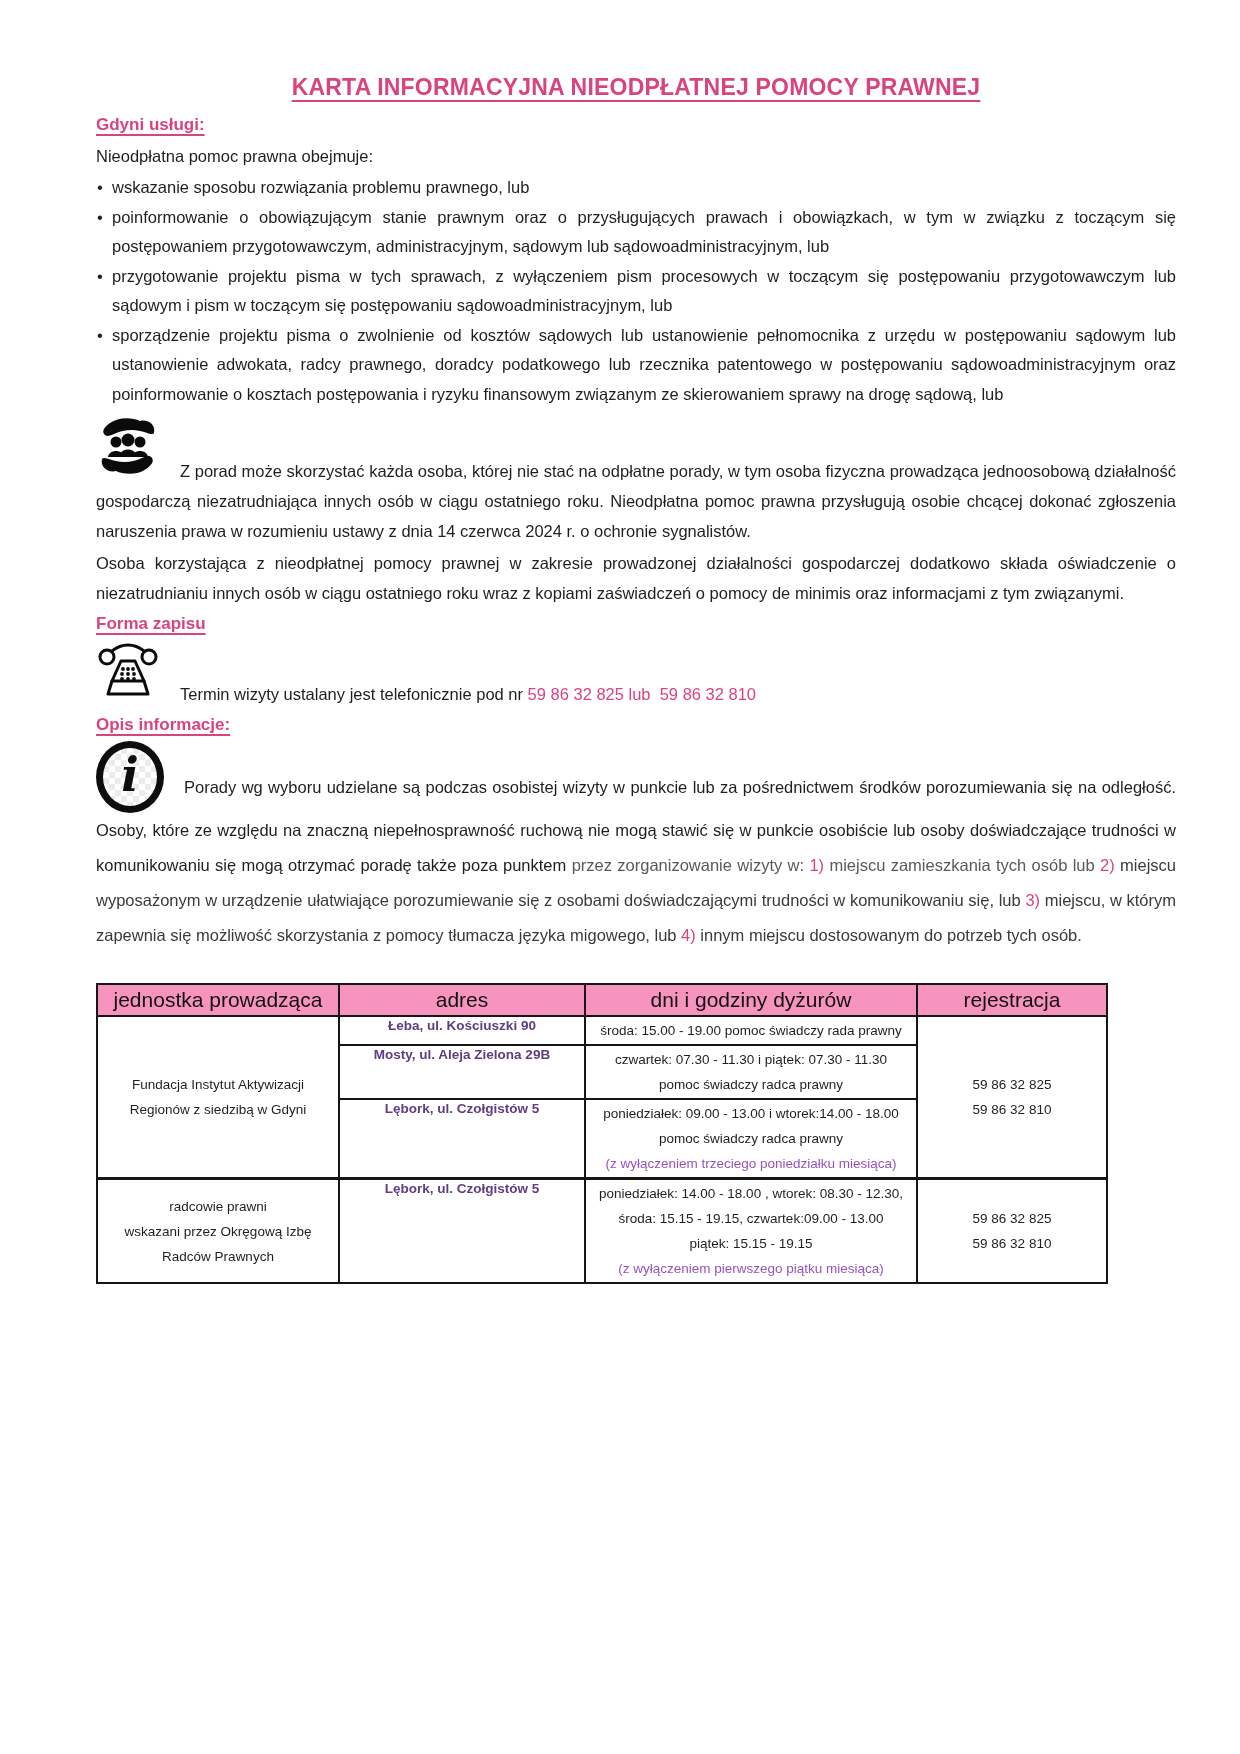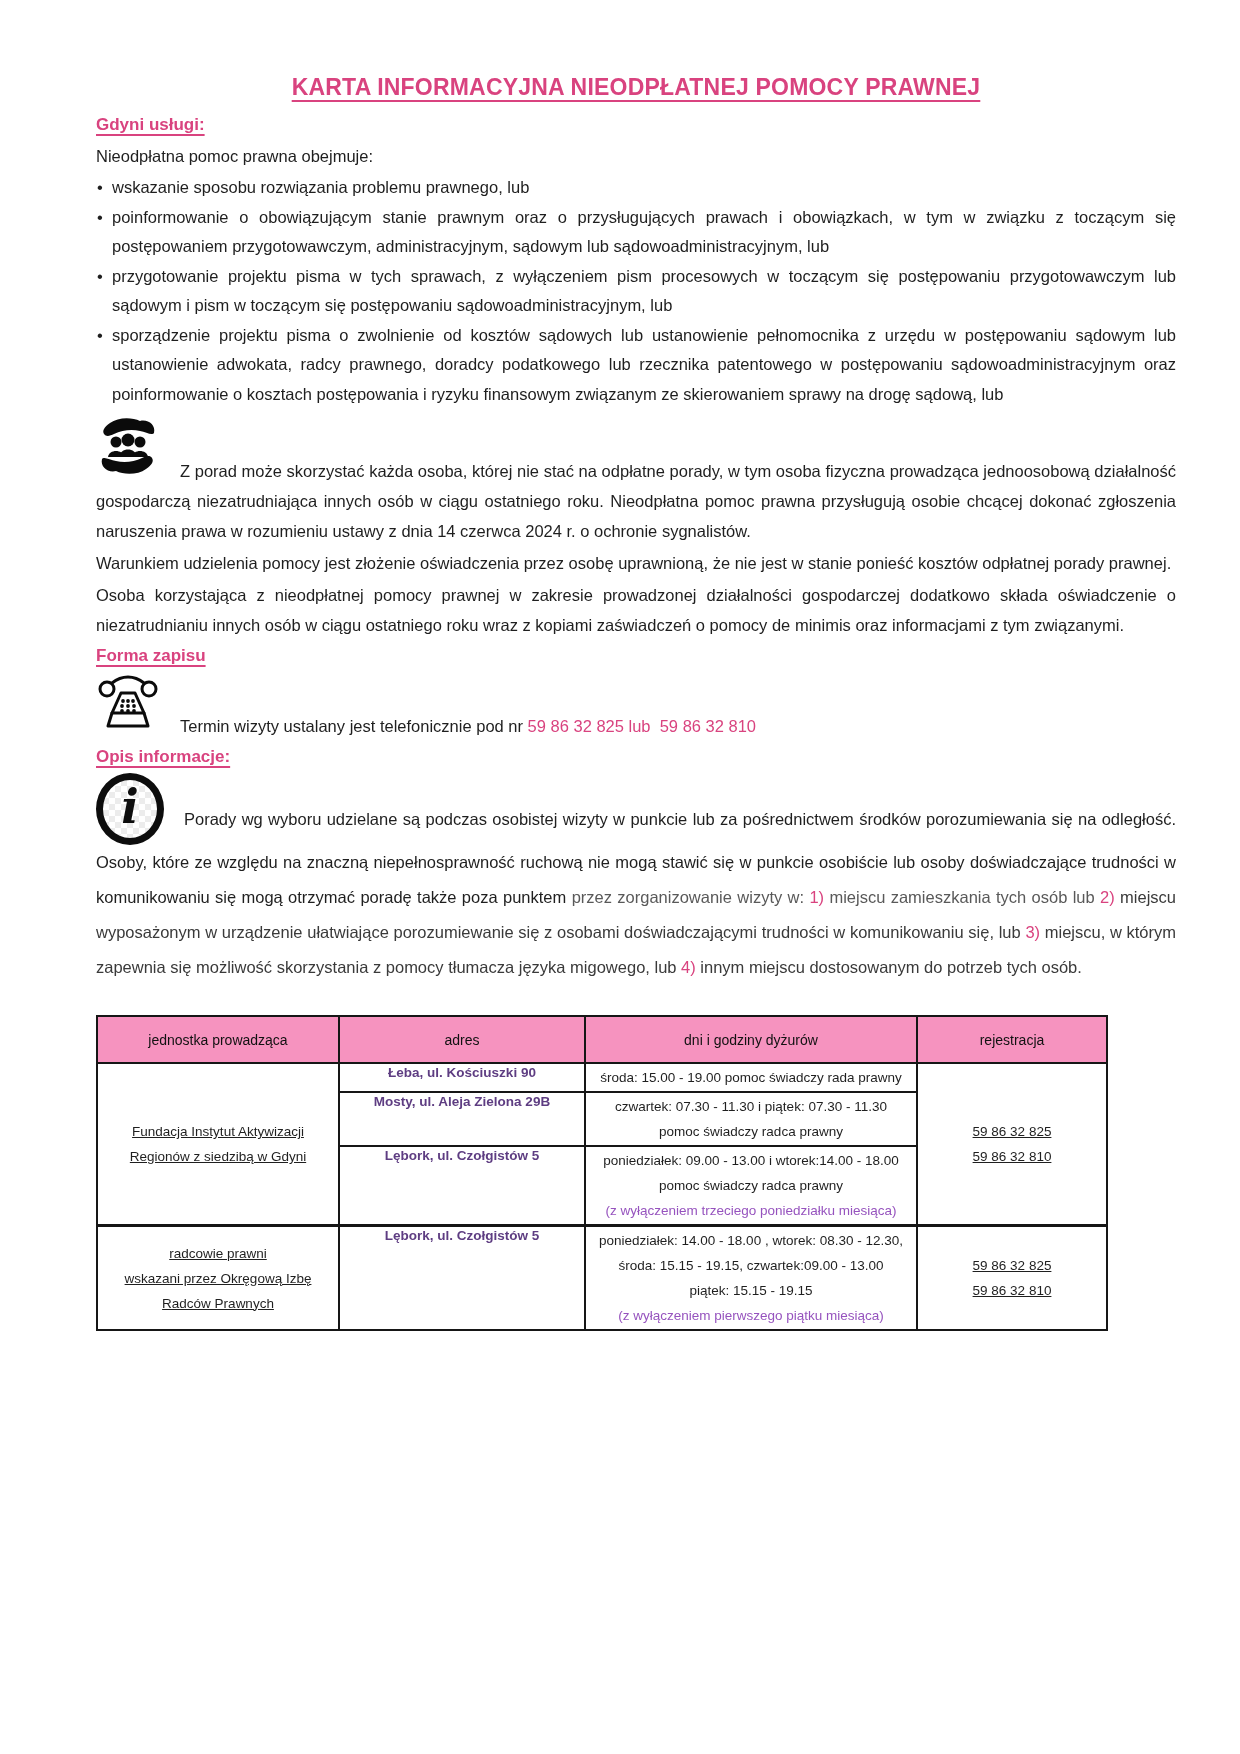--- a/index.html
+++ b/index.html
@@ -49,26 +49,26 @@
   .pink { color:#d9437f; }
   .gray { color:#595959; }
   .dark2 { color:#3a3a3a; }
   .last-para { line-height:35px; }
   .phones { white-space:pre-wrap; }
 
   table.sched { border-collapse:collapse; width:1010px; margin-top:30px; table-layout:fixed; }
   .c1 { width:242px; } .c2 { width:246px; } .c3 { width:332px; } .c4 { width:190px; }
   table.sched th, table.sched td { border:2px solid #161616; text-align:center; padding:1px 6px; }
   table.sched th {
-    background:#f693bf; font-size:14px; font-weight:400; color:#111111; height:47px;
+    background:#f693bf; font-size:21px; font-weight:400; color:#111111; height:32px;
     vertical-align:middle;
   }
   table.sched td { font-size:13.5px; }
   .cl { line-height:25px; white-space:nowrap; overflow:hidden; }
-  td.provider, td.reg { vertical-align:middle;text-decoration:underline; }
+  td.provider, td.reg { vertical-align:middle; }
   td.addr, td.hours { vertical-align:top; }
   td.addr { color:#5e3d82; font-weight:bold; }
   .note { color:#9653be; }
   tr.group2 td { border-top:3px solid #161616; }
 </style>
 </head>
 <body>
 
 <div class="page">
 
@@ -95,21 +95,20 @@
           <circle cx="44" cy="27" r="5.5"></circle>
           <path d="M12 42 C13 34 27 34 28 42 Z"></path>
           <path d="M23 42 C24 32 40 32 41 42 Z"></path>
           <path d="M36 42 C37 34 51 34 52 42 Z"></path>
           <path d="M6 44 C4 52 12 58 20 56 C28 60 42 60 50 54 C56 50 58 46 56 43 C54 40 50 41 46 43 C38 47 28 48 20 46 C14 45 8 41 6 44 Z"></path>
         </g>
       </svg>
     </span><span>Z porad może skorzystać każda osoba, której nie stać na odpłatne porady, w tym osoba fizyczna prowadząca jednoosobową działalność gospodarczą niezatrudniająca innych osób w ciągu ostatniego roku. Nieodpłatna pomoc prawna przysługują osobie chcącej dokonać zgłoszenia naruszenia prawa w rozumieniu ustawy z dnia 14 czerwca 2024 r. o ochronie sygnalistów.</span>
   </p>
 
-  <p class="para">Warunkiem udzielenia pomocy jest złożenie oświadczenia przez osobę uprawnioną, że nie jest w stanie ponieść kosztów odpłatnej porady prawnej.</p>
   <p class="para">Osoba korzystająca z nieodpłatnej pomocy prawnej w zakresie prowadzonej działalności gospodarczej dodatkowo składa oświadczenie o niezatrudnianiu innych osób w ciągu ostatniego roku wraz z kopiami zaświadczeń o pomocy de minimis oraz informacjami z tym związanymi.</p>
 
   <div class="h">Forma zapisu</div>
 
   <p class="para icon-para">
     <span class="icon-wrap">
       <svg width="64" height="60" viewBox="0 0 64 60" fill="none" stroke="#0b0b0b" stroke-width="3" stroke-linecap="round" stroke-linejoin="round" aria-hidden="true">
         <circle cx="11" cy="17" r="7"></circle>
         <circle cx="53" cy="17" r="7"></circle>
         <path d="M16 11 C26 3 38 3 48 11"></path>

